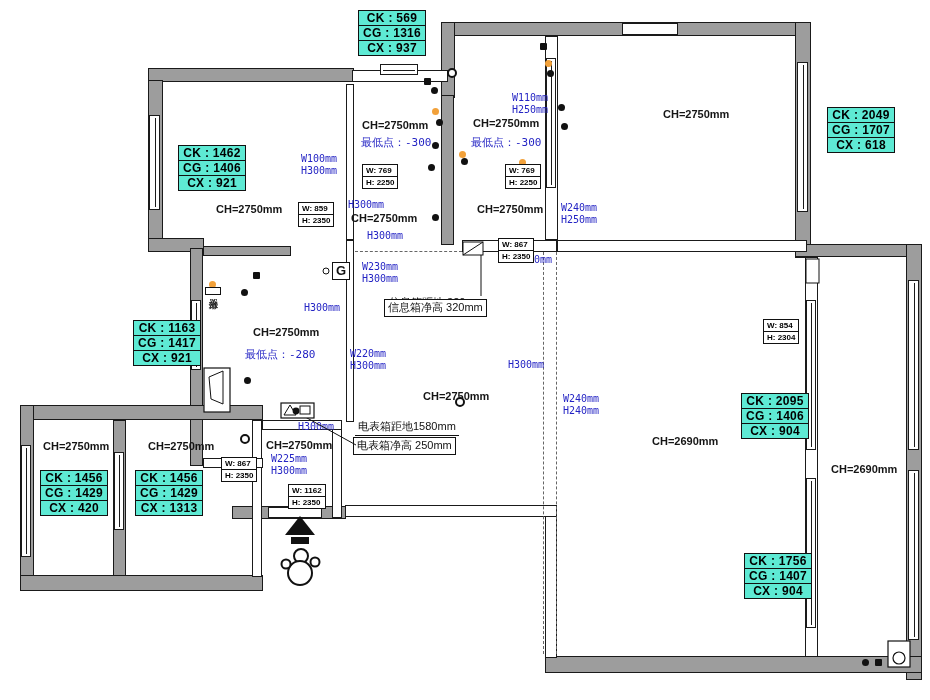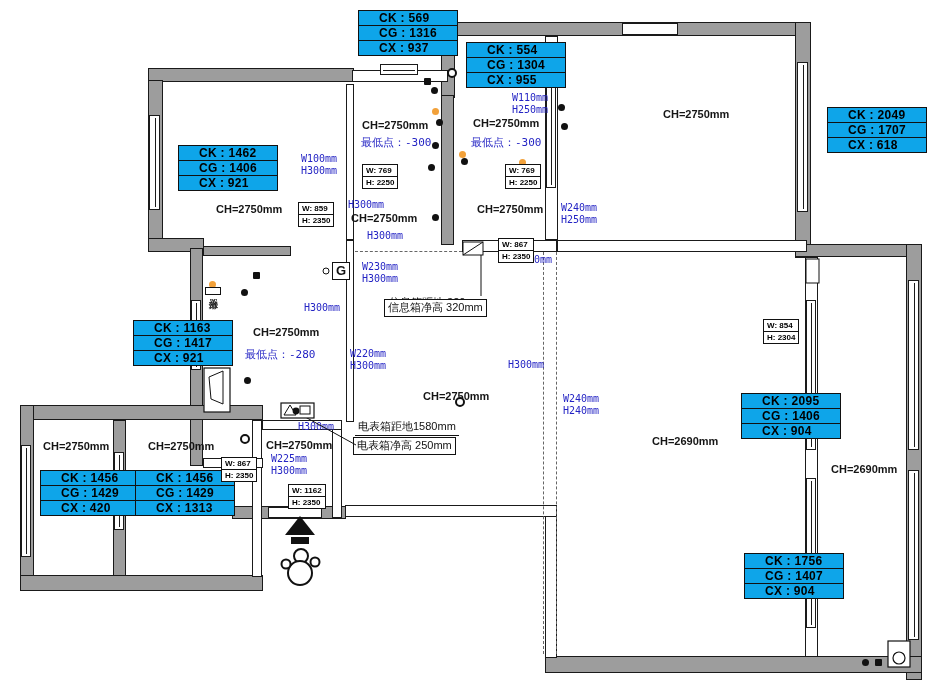--- a/index.html
+++ b/index.html
@@ -11,22 +11,22 @@
   .win.v::before{content:"";position:absolute;left:50%;top:2px;bottom:2px;width:0;border-left:1px solid #1a1a1a;}
   .win.h::before{content:"";position:absolute;top:50%;left:2px;right:2px;height:0;border-top:1px solid #1a1a1a;}
   .opening{position:absolute;background:#ffffff;border:1px solid #1a1a1a;box-sizing:border-box;}
   .dash{position:absolute;border-left:1px dashed #666;width:0;}
   .dash.h{border-left:none;border-top:1px dashed #666;height:0;}
   .ch{position:absolute;font:bold 11px "Liberation Sans",sans-serif;color:#151515;white-space:nowrap;}
   .blue{position:absolute;font:10px "DejaVu Sans Mono","DejaVu Sans",monospace;color:#2424c4;
         white-space:pre-line;line-height:1.2;}
   .blue.cn{font-size:11px;}
   .ckbox{position:absolute;display:inline-flex;flex-direction:column;align-items:stretch;background:#fff;z-index:5;}
-  .ckbox span{display:block;border:1px solid #111;margin-top:-1px;padding:0 20px;background:#0ea5e9;
-        font:bold 12px "Liberation Sans",sans-serif;line-height:14px;letter-spacing:.3px;white-space:nowrap;}
+  .ckbox span{display:block;border:1px solid #111;margin-top:-1px;padding:0 4px;background:#5eead4;
+        font:bold 12px "Liberation Sans",sans-serif;line-height:14px;letter-spacing:.3px;white-space:nowrap;text-align:center;}
   .ckbox span:first-child{margin-top:0;}
   .whbox{position:absolute;display:inline-flex;flex-direction:column;align-items:stretch;background:#e5e5e5;z-index:5;}
   .whbox span{display:block;border:1px solid #111;margin-top:-1px;padding:0 3px;background:#fff;
         font:bold 8px "Liberation Sans",sans-serif;line-height:11px;white-space:nowrap;}
   .whbox span:first-child{margin-top:0;}
   .ann{position:absolute;font:11px "Liberation Sans",sans-serif;color:#111;white-space:nowrap;z-index:5;background:#fff;}
   .ann.u{border-bottom:1px solid #111;padding:0 3px 1px 3px;}
   .ann.b{border:1px solid #111;padding:0 3px 1px 3px;}
   .vlabel{position:absolute;writing-mode:vertical-rl;text-orientation:upright;border:1px solid #111;
         background:#fff;font:10px "Liberation Sans",sans-serif;color:#111;padding:3px 0;z-index:5;}
@@ -103,25 +103,20 @@
   <div class="ch" style="left:43px;top:440px;">CH=2750mm</div>
   <div class="ch" style="left:148px;top:440px;">CH=2750mm</div>
   <div class="ch" style="left:266px;top:439px;">CH=2750mm</div>
   <div class="ch" style="left:652px;top:435px;">CH=2690mm</div>
   <div class="ch" style="left:831px;top:463px;">CH=2690mm</div>
 
   <div class="ckbox" style="left:358px;top:10px;">
     <span>CK : 569</span>
     <span>CG : 1316</span>
     <span>CX : 937</span>
-  </div>
-  <div class="ckbox" style="left:466px;top:42px;">
-    <span>CK : 554</span>
-    <span>CG : 1304</span>
-    <span>CX : 955</span>
   </div>
   <div class="ckbox" style="left:827px;top:107px;">
     <span>CK : 2049</span>
     <span>CG : 1707</span>
     <span>CX : 618</span>
   </div>
   <div class="ckbox" style="left:178px;top:138px;margin-top:7px;">
     <span>CK : 1462</span>
     <span>CG : 1406</span>
     <span>CX : 921</span>

